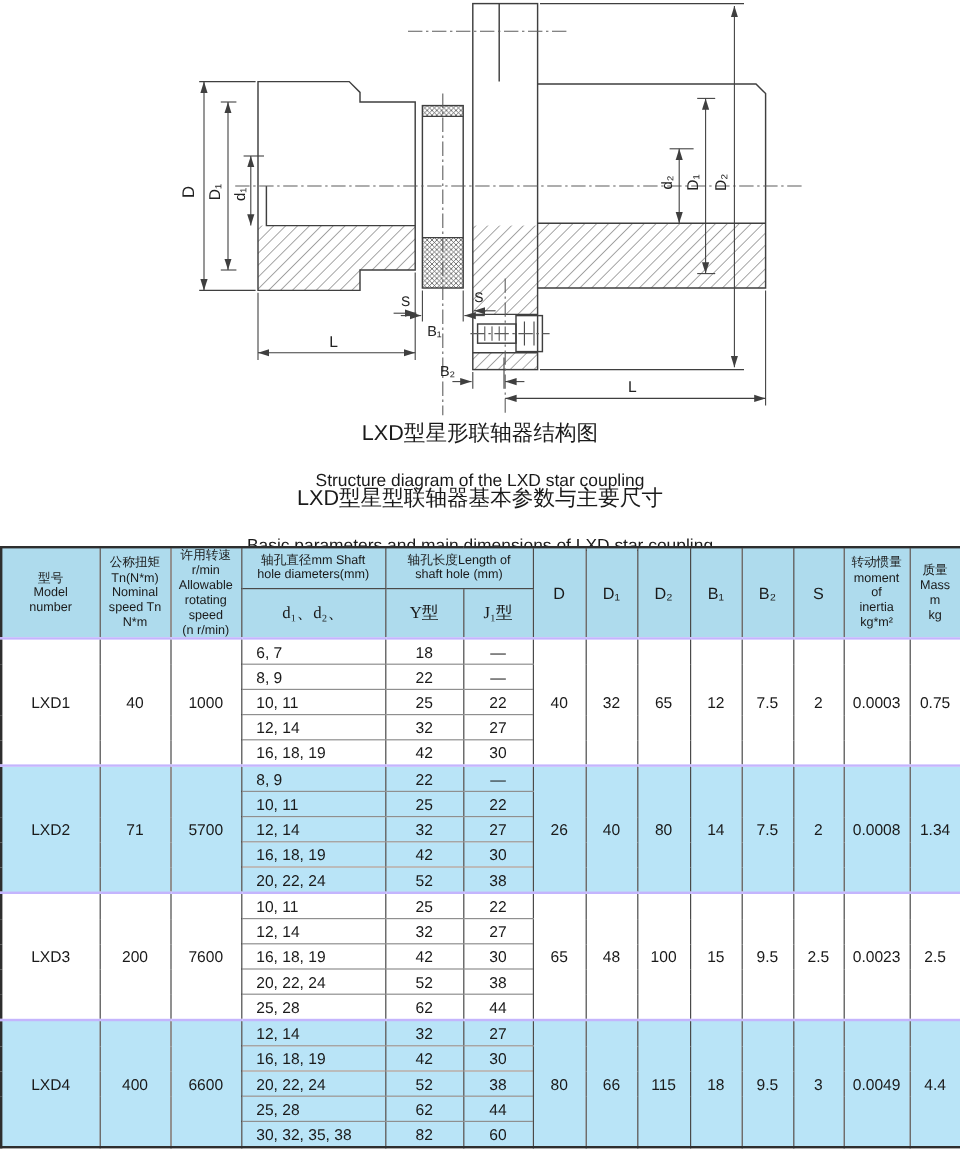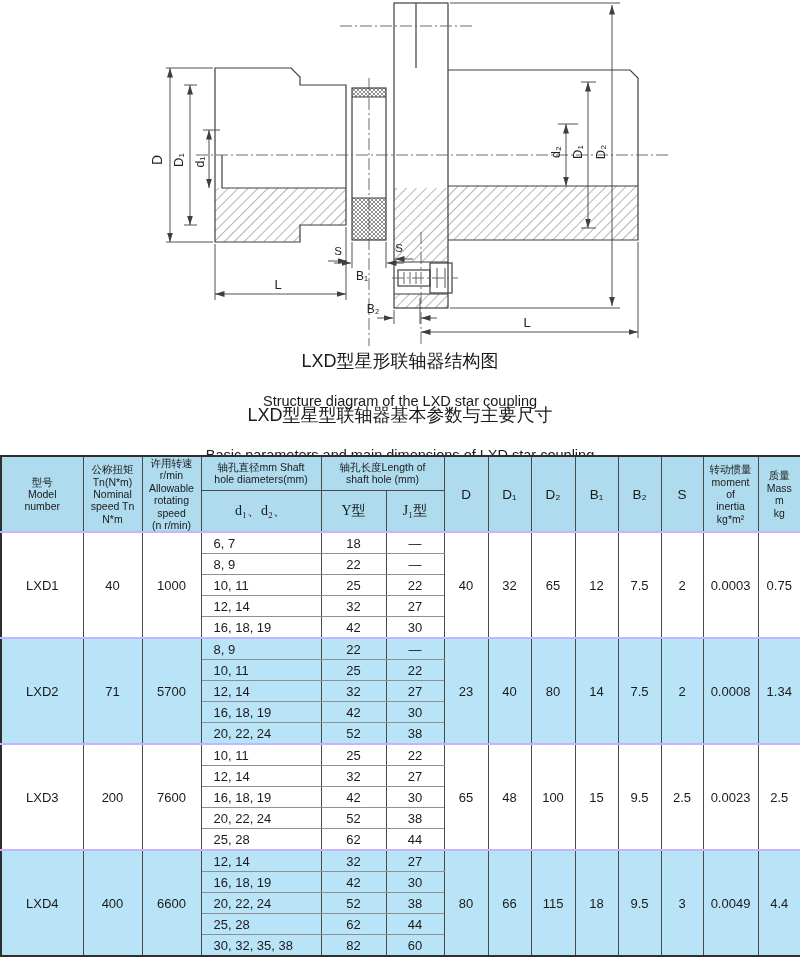--- a/index.html
+++ b/index.html
@@ -248,21 +248,21 @@
             <td>42</td>
             <td>30</td>
           </tr>
           <tr class="hl gstart">
             <td rowspan="5">LXD2</td>
             <td rowspan="5">71</td>
             <td rowspan="5">5700</td>
             <td class="dcell">8, 9</td>
             <td>22</td>
             <td>—</td>
-            <td rowspan="5">23</td>
+            <td rowspan="5">26</td>
             <td rowspan="5">40</td>
             <td rowspan="5">80</td>
             <td rowspan="5">14</td>
             <td rowspan="5">7.5</td>
             <td rowspan="5">2</td>
             <td rowspan="5">0.0008</td>
             <td rowspan="5">1.34</td>
           </tr>
           <tr class="hl">
             <td class="dcell">10, 11</td>

